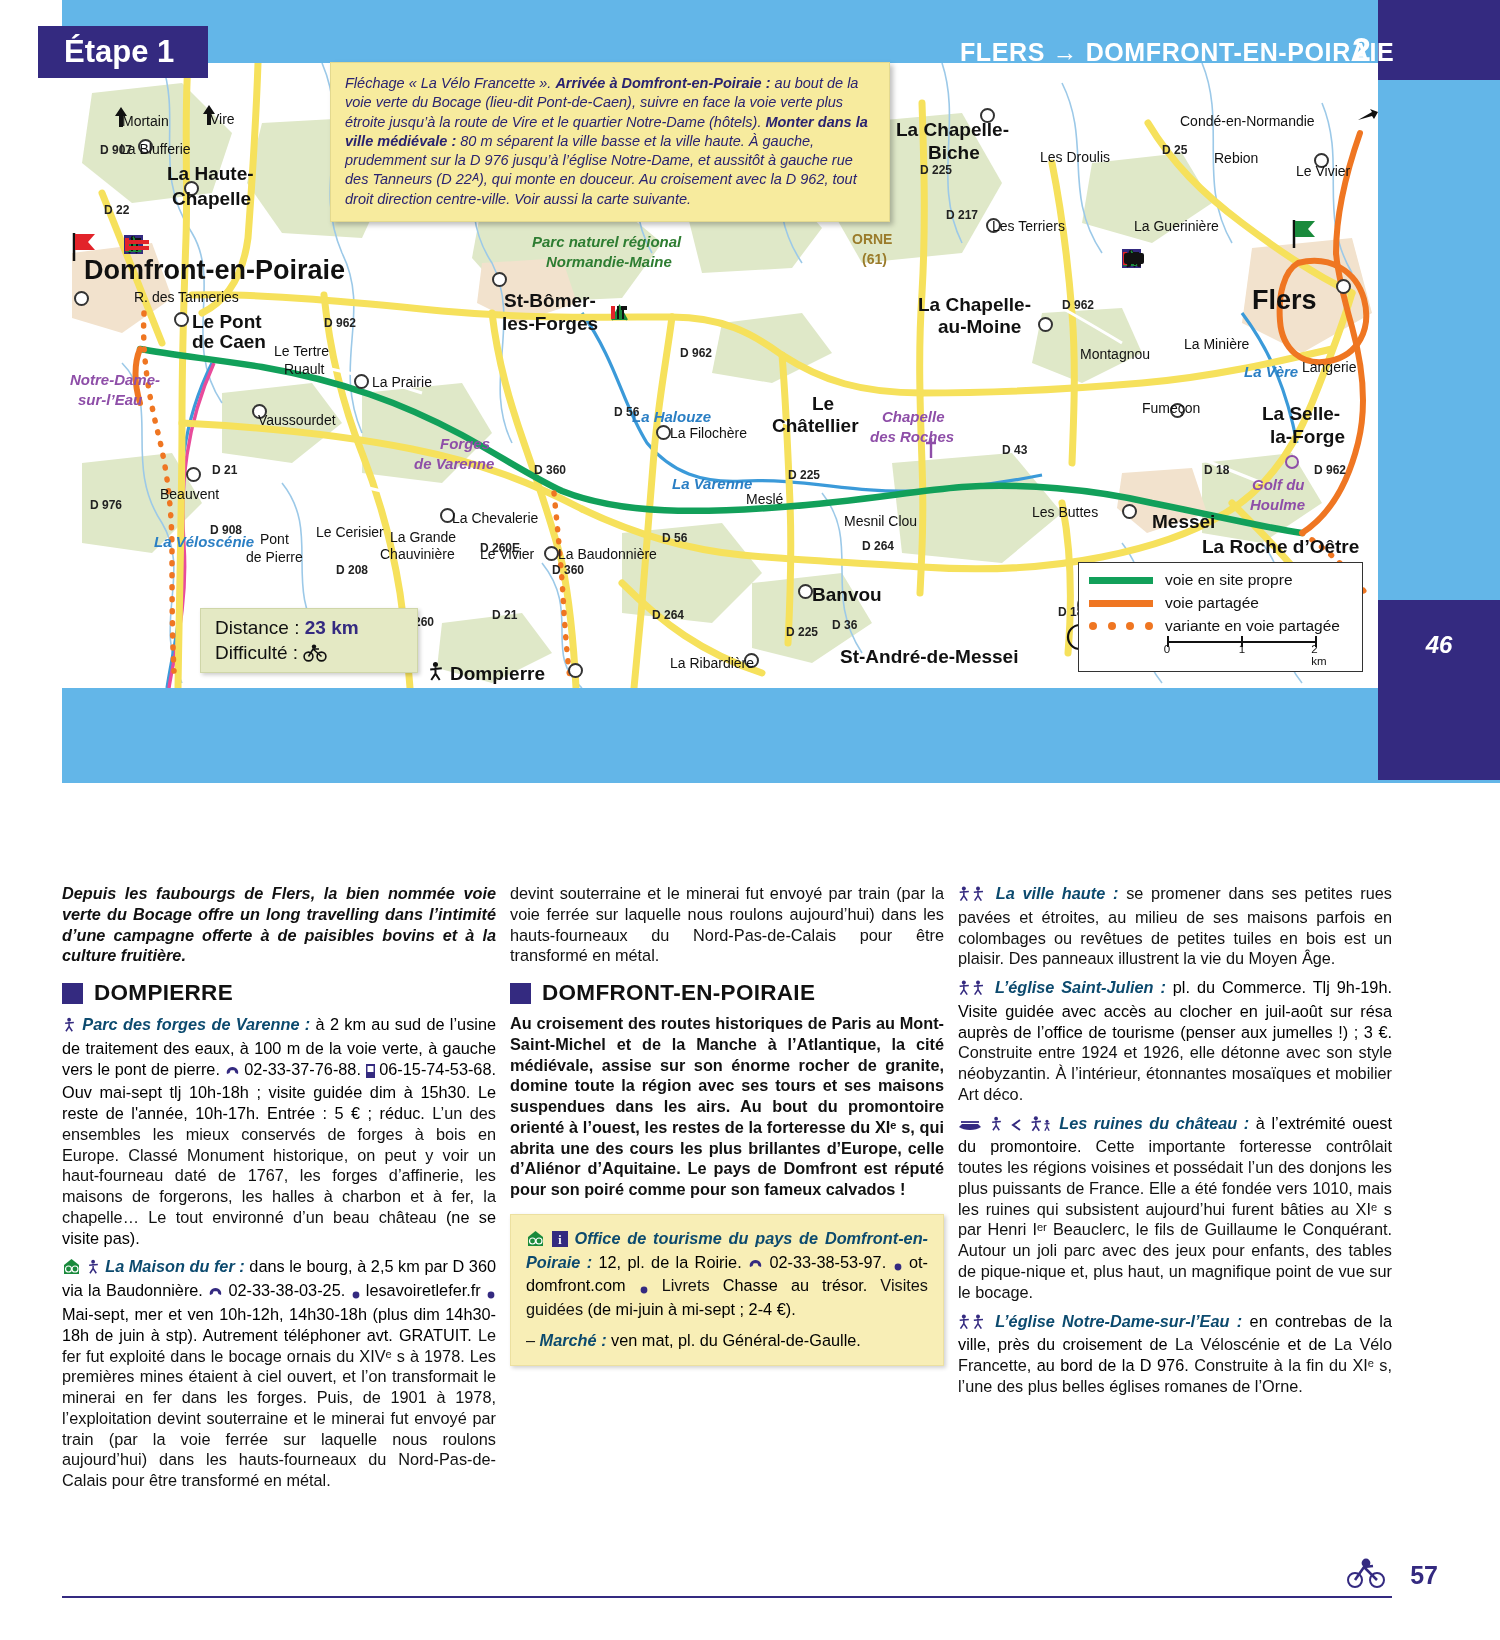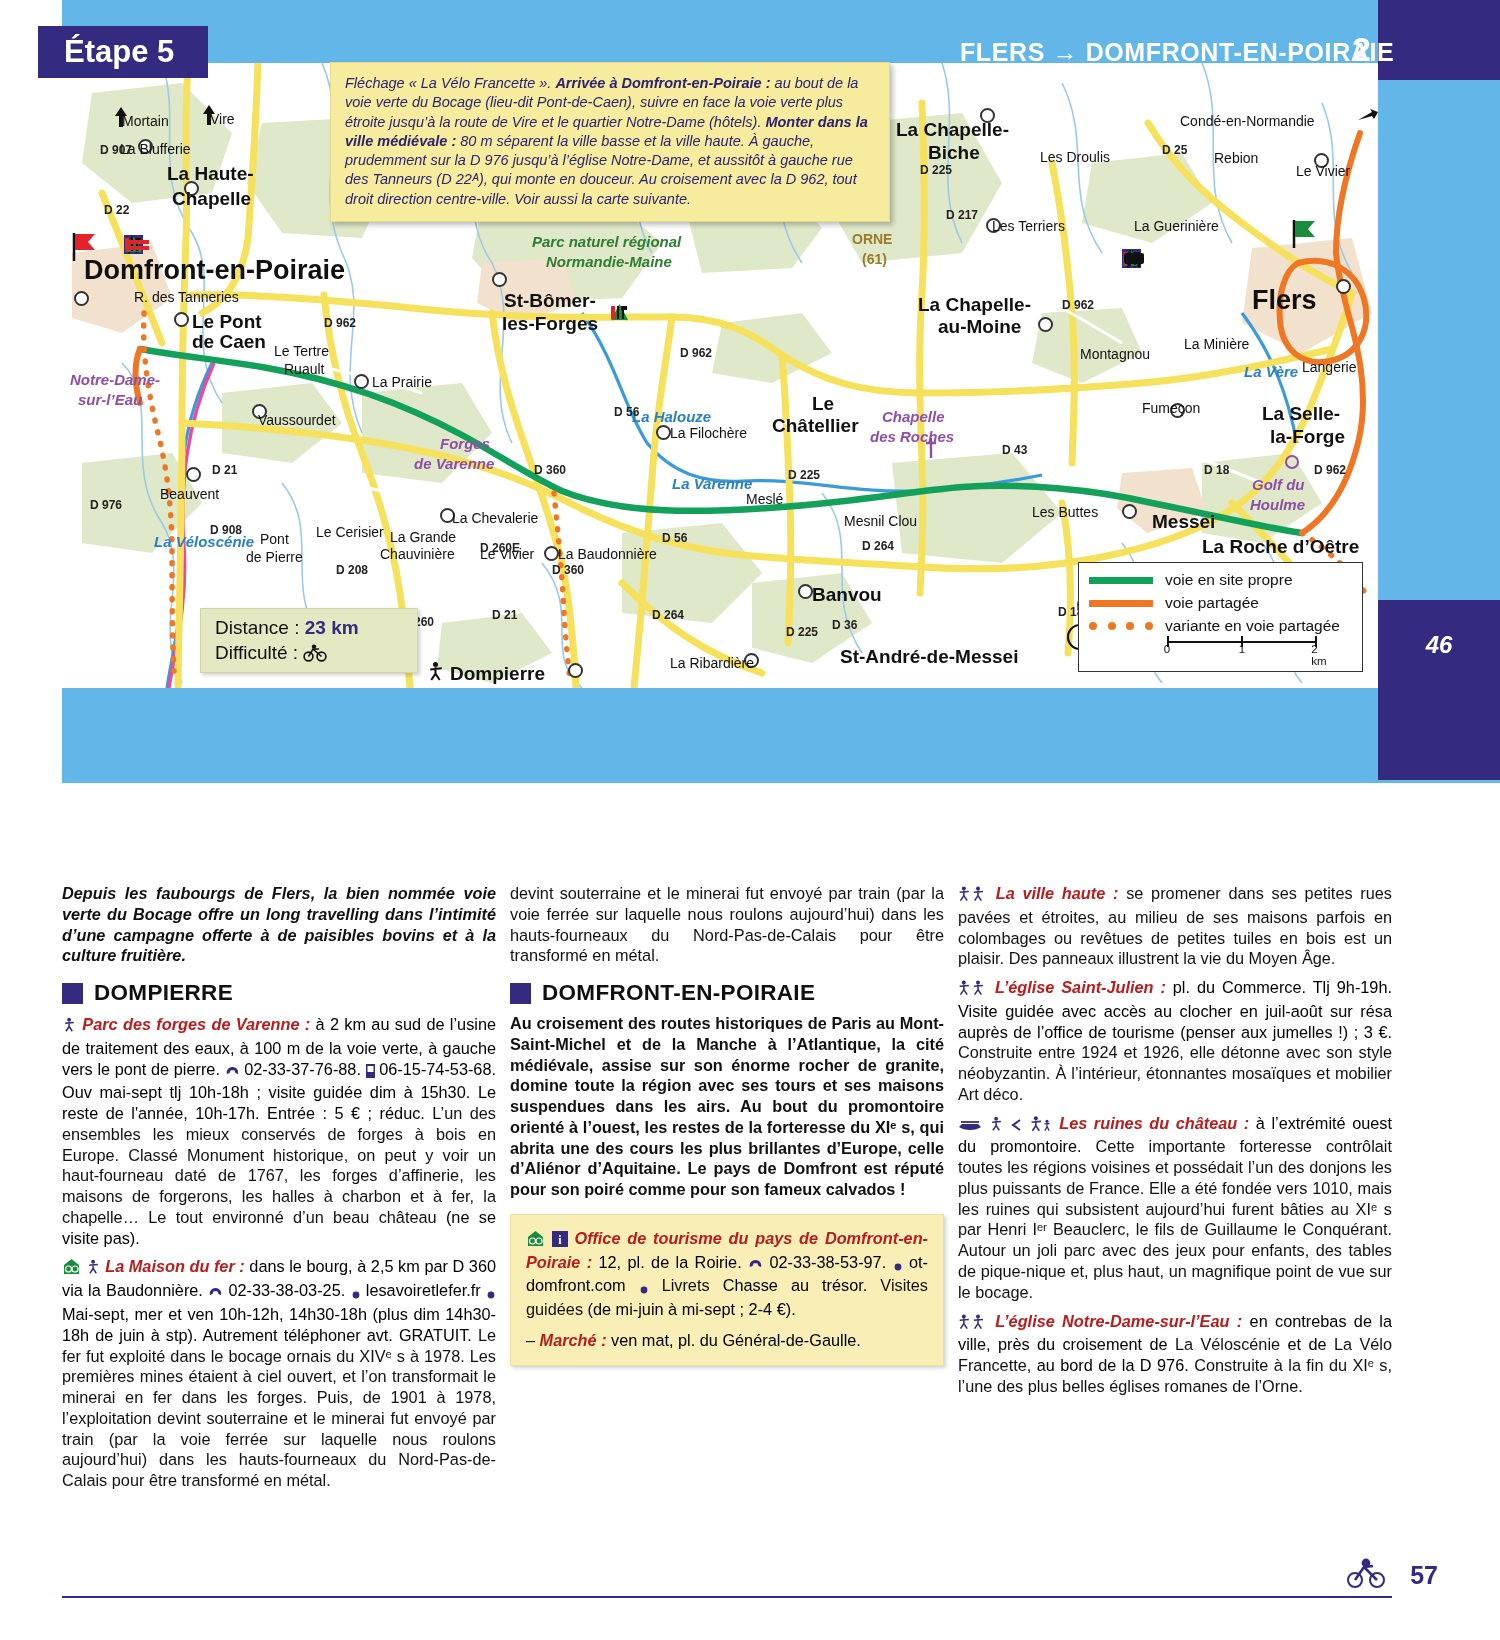--- a/index.html
+++ b/index.html
@@ -94,21 +94,21 @@
   .col p{margin:0 0 0 0;text-align:justify;font-size:16.3px;line-height:1.275;color:#111;}
   .intro{
     color:#342a80;font-weight:bold;font-style:italic;font-size:19px;line-height:1.28;
     text-align:left;margin-bottom:14px !important;
   }
   .secthead{display:flex;align-items:center;gap:11px;margin:14px 0 7px 0;}
   .secthead .sq{width:21px;height:21px;background:#342a80;flex:none;}
   .secthead .t{font-size:22.5px;font-weight:bold;color:#111;letter-spacing:.3px;}
   .entry{margin-top:8px !important;}
   .it{color:#000000;}
-  .bd{font-weight:bold;font-style:italic;color:#b91c1c;}
+  .bd{font-weight:bold;font-style:italic;color:#0c4a6e;}
   .boldpara{font-weight:bold;color:#111;}
   .yellowbox{
     background:#f8eeb6;border:1px solid #ece0a0;padding:13px 15px 14px 15px;
     margin-top:14px;box-shadow:2px 2px 4px rgba(0,0,0,.18);
   }
   .yellowbox p{font-size:16.3px;line-height:1.275;}
   .footline{position:absolute;left:62px;bottom:42px;width:1330px;height:2.5px;background:#342a80;}
   .folio{position:absolute;right:62px;bottom:50px;font-size:25px;font-weight:bold;color:#342a80;}
   .folio-bike{position:absolute;right:112px;bottom:48px;}
   .glyph{display:inline-block;vertical-align:-3px;}
@@ -573,21 +573,21 @@
           <i style="left:148px"></i>
         </div>
       <div class="scalelabels">
         <span style="left:0">0</span>
         <span style="left:75px">1</span>
         <span style="left:152px">2 km</span>
       </div>
     </div>
   </div>
 
-  <div class="etape-badge">Étape 5</div>
+  <div class="etape-badge">Étape 1</div>
   <div class="route-title">FLERS → DOMFRONT-EN-POIRAIE</div>
   <div class="route-num">2</div>
 </div>
 
 <div class="content">
   <div class="cols">
 
     <div class="col">
       <p class="intro">Depuis les faubourgs de Flers, la bien nommée voie verte du Bocage offre un long travelling dans l’intimité d’une campagne offerte à de paisibles bovins et à la culture fruitière.</p>
 

